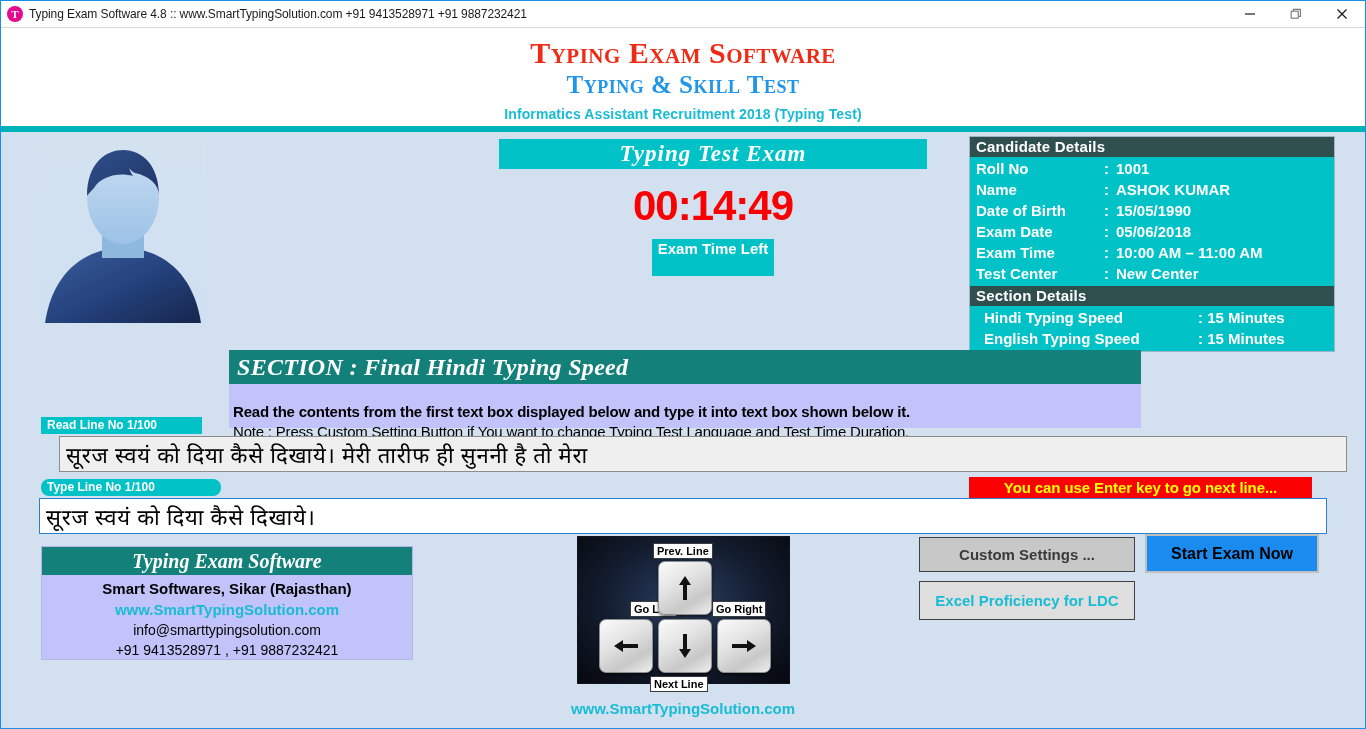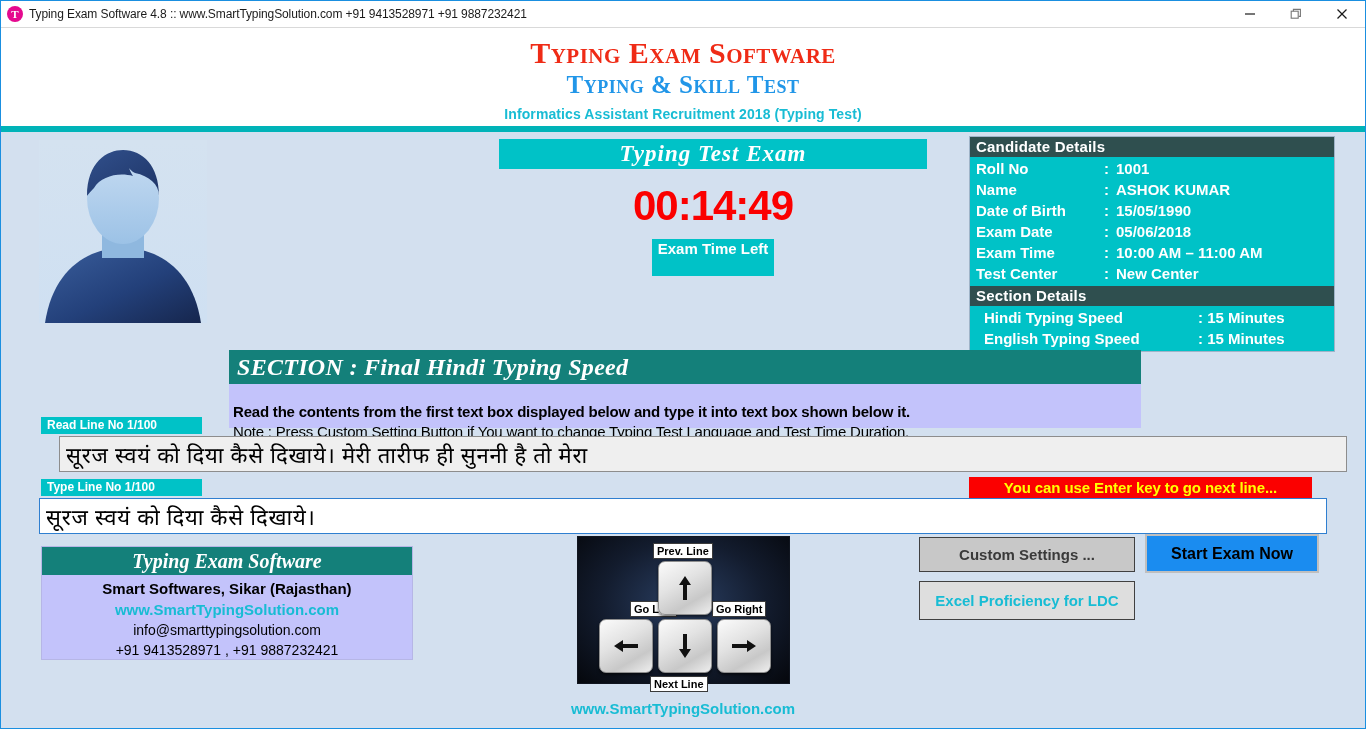--- a/index.html
+++ b/index.html
@@ -213,21 +213,21 @@
     position: absolute;
     background: #00c2c7;
     color: #ffffff;
     font-size: 12px;
     font-weight: bold;
     padding: 2px 6px 3px 6px;
     height: 17px;
     line-height: 13px;
   }
   #read-tag { left: 40px; top: 285px; width: 161px; }
-  #type-tag { left: 40px; top: 347px; width: 161px; }
+  #type-tag { left: 40px; top: 347px; width: 180px; border-radius: 8px; }
 
   
   #read-box {
     position: absolute;
     left: 38px; top: 304px;
     width: 1288px; height: 36px;
     background: #efefef;
     border: 1px solid #8d8d8d;
     display: flex; align-items: center;
     padding: 0 6px;

